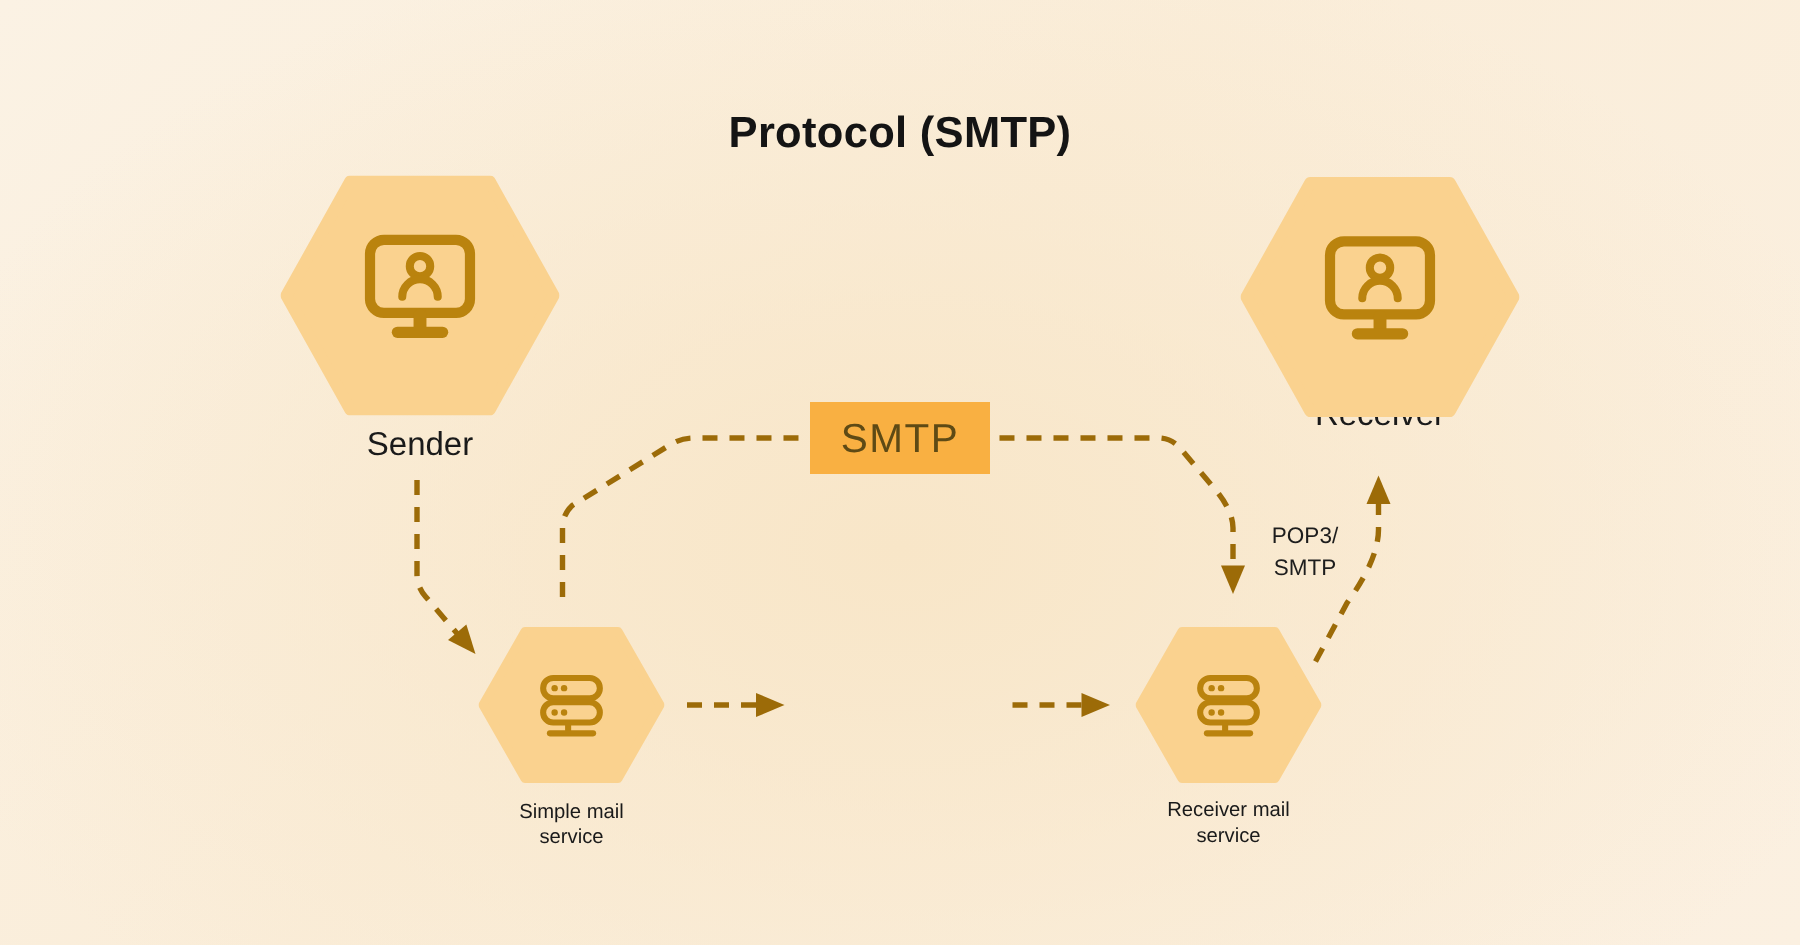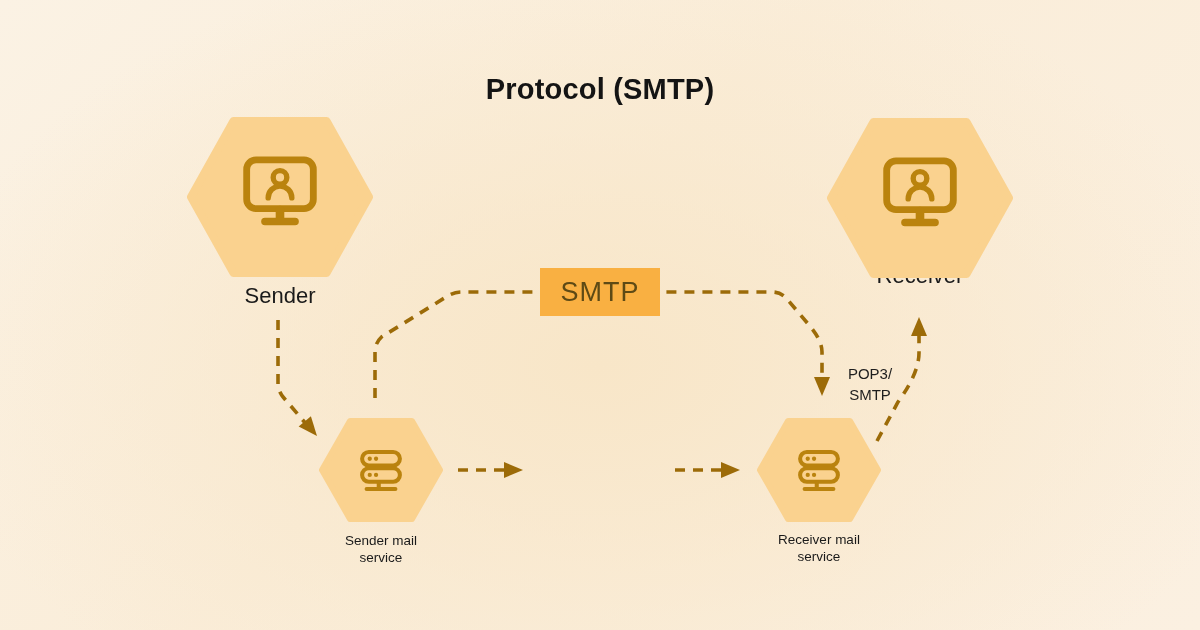--- a/index.html
+++ b/index.html
@@ -33,21 +33,21 @@
   .node.small .node-label{font-size:13.5px;line-height:17px;}
   .label-front{z-index:3;}
   .label-behind{z-index:1;}
   .smtp-badge{
     position:absolute;left:540px;top:268px;width:120px;height:48px;z-index:4;
     background:var(--smtp-bg);display:flex;align-items:center;justify-content:center;
     color:var(--smtp-text);font-size:27px;font-weight:500;letter-spacing:1px;
   }
   .edge-label{
     position:absolute;left:828px;top:347px;width:84px;z-index:2;text-align:center;
-    color:#1d1d1d;font-size:15px;line-height:21px;font-weight:500;margin-top:16px;
+    color:#1d1d1d;font-size:15px;line-height:21px;font-weight:500;
   }
 </style>
 </head>
 <body>
 
 <div class="canvas">
 
   <svg class="connectors" width="1200" height="630" viewBox="0 0 1200 630">
     <g stroke="#9C6B08" stroke-width="3.6" fill="none" stroke-dasharray="10 8">
       <path d="M 278 320 L 278 383 Q 278 391 283.5 397.5 L 307 425"></path>
@@ -122,21 +122,21 @@
         </g>
         <g fill="#BA830E">
           <circle cx="7" cy="7" r="0.95"></circle>
             <circle cx="9.8" cy="7" r="0.95"></circle>
           <circle cx="7" cy="14.2" r="0.95"></circle>
             <circle cx="9.8" cy="14.2" r="0.95"></circle>
         </g>
       </svg>
     </svg>
     <div class="node-label label-front" style="top:114px;">
-      <div>Sender mail</div>
+      <div>Simple mail</div>
       <div>service</div>
     </div>
   </div>
 
 
   <div class="node small" style="left:757px;top:418px;width:124px;height:160px;">
     <svg class="hex" width="124" height="104" viewBox="0 0 124 104">
       <polygon points="31,3 93,3 121,52 93,101 31,101 3,52" fill="#FAD28F" stroke="#FAD28F" stroke-width="6" stroke-linejoin="round"></polygon>
       <svg x="35" y="25" width="54" height="54" viewBox="0 0 24 24">
         <g stroke="#BA830E" fill="none" stroke-linecap="round">

